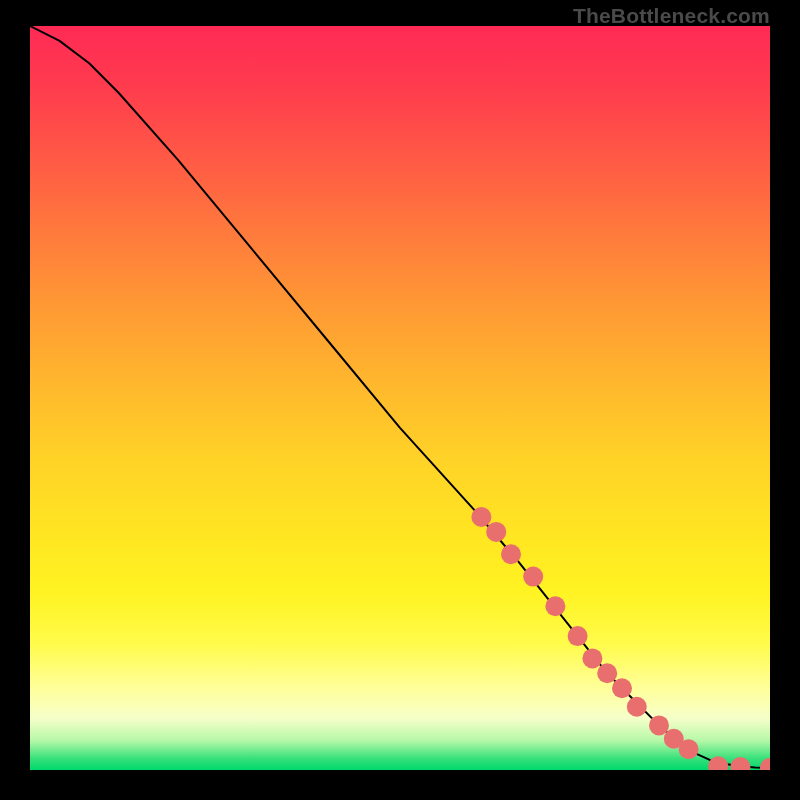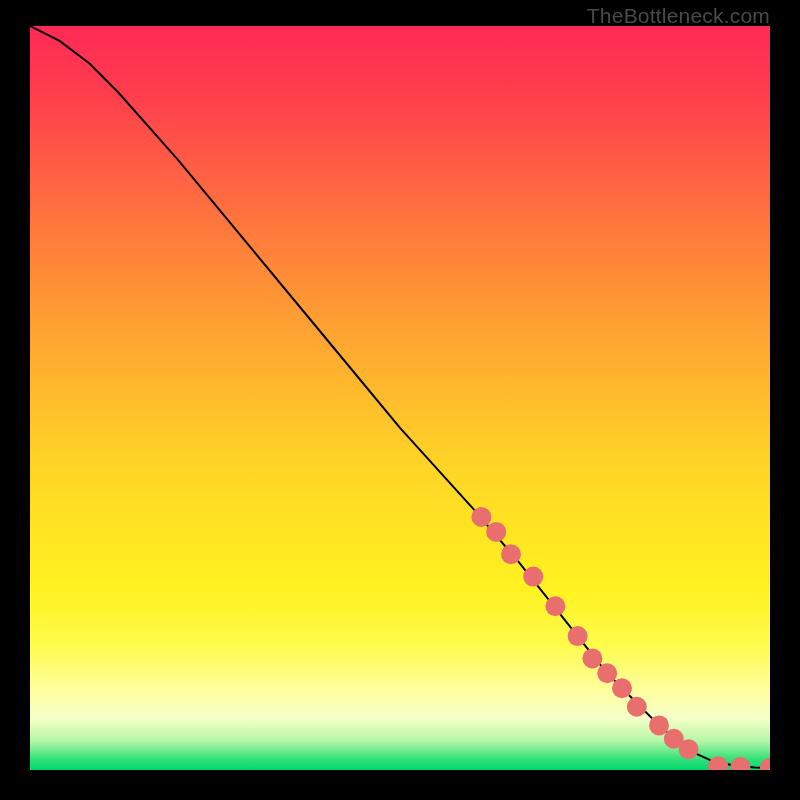--- a/index.html
+++ b/index.html
@@ -42,21 +42,21 @@
       #00d96b 100%
     );
   }
   .watermark {
     position: absolute;
     top: 4px;
     right: 30px;
     color: #4a4a4a;
     font-size: 21px;
     letter-spacing: 0.2px;
-    font-weight: 400;
+    font-weight: 700;
   }
   svg.curve {
     position: absolute;
     left: 0;
     top: 0;
     width: 740px;
     height: 744px;
   }
 </style>
 </head>

